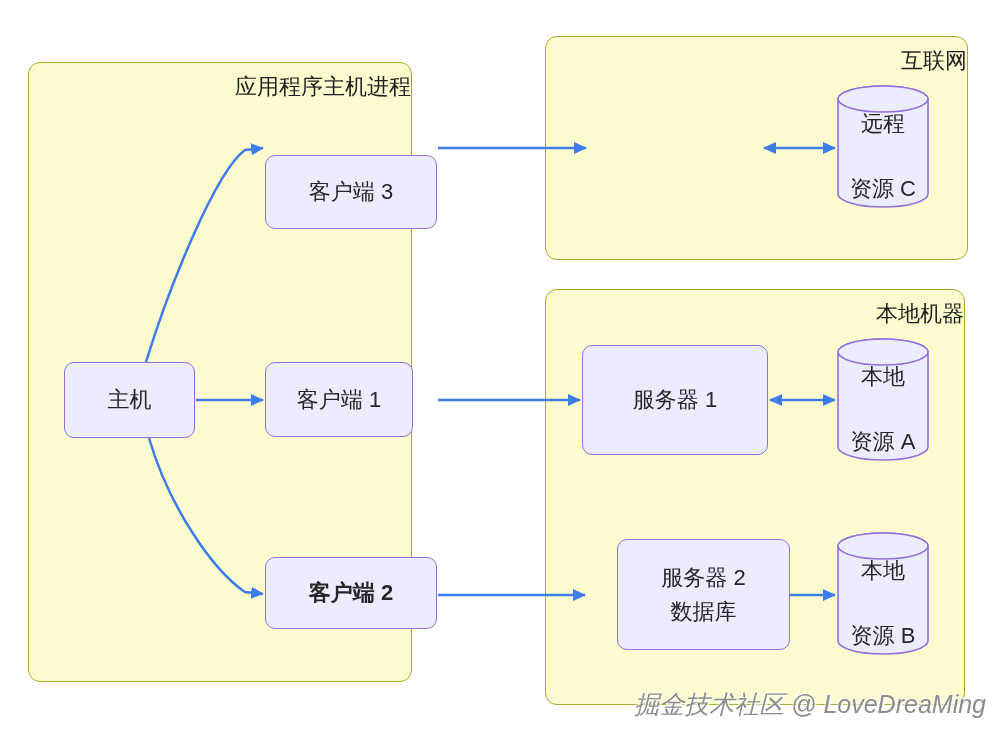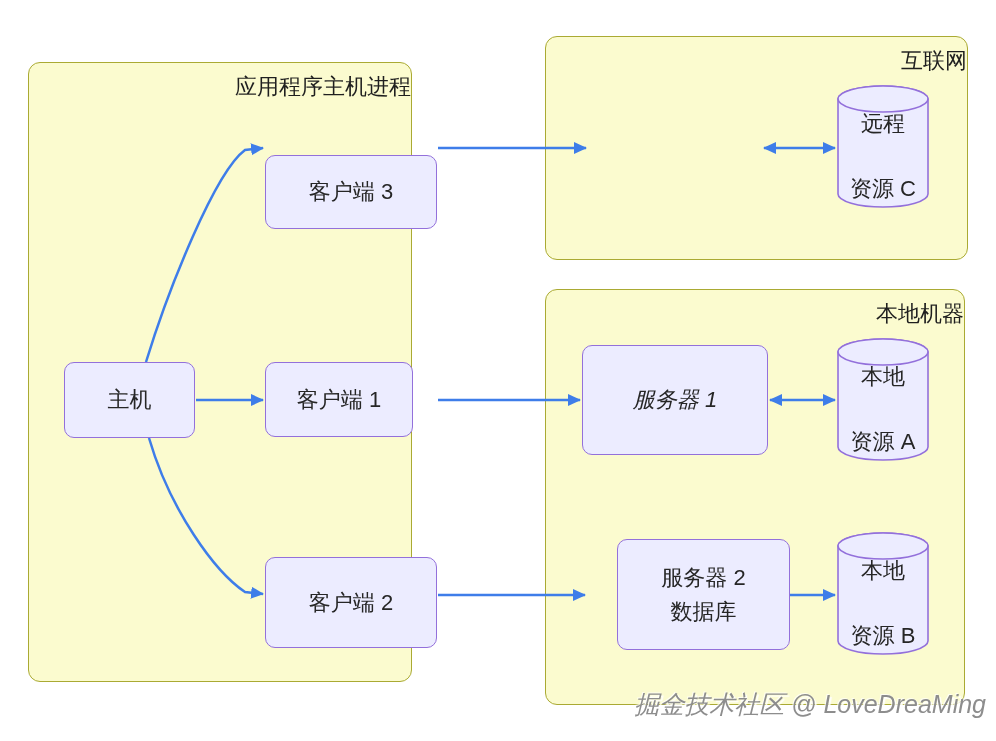--- a/index.html
+++ b/index.html
@@ -75,26 +75,26 @@
   </div>
 
   <div class="node" style="left:265px;top:111px;width:172px;height:74px;margin-top:44px;">
     <div>客户端 3</div>
   </div>
 
   <div class="node" style="left:265px;top:362px;width:148px;height:75px;">
     <div>客户端 1</div>
   </div>
 
-  <div class="node" style="left:265px;top:557px;width:172px;height:91px;">
+  <div class="node" style="left:265px;top:557px;width:172px;height:72px;font-weight:bold;">
     <div>客户端 2</div>
   </div>
 
 
-  <div class="node" style="left:582px;top:345px;width:186px;height:110px;font-style:italic;">
+  <div class="node" style="left:582px;top:345px;width:186px;height:110px;">
     <div>服务器 1</div>
   </div>
 
   <div class="node" style="left:617px;top:539px;width:173px;height:111px;">
     <div>服务器 2</div>
     <div>数据库</div>
   </div>
 
   <div class="cyl" style="left:837px;top:85px;width:92px;height:124px;">
     <svg width="92" height="124" viewBox="0 0 92 124">

